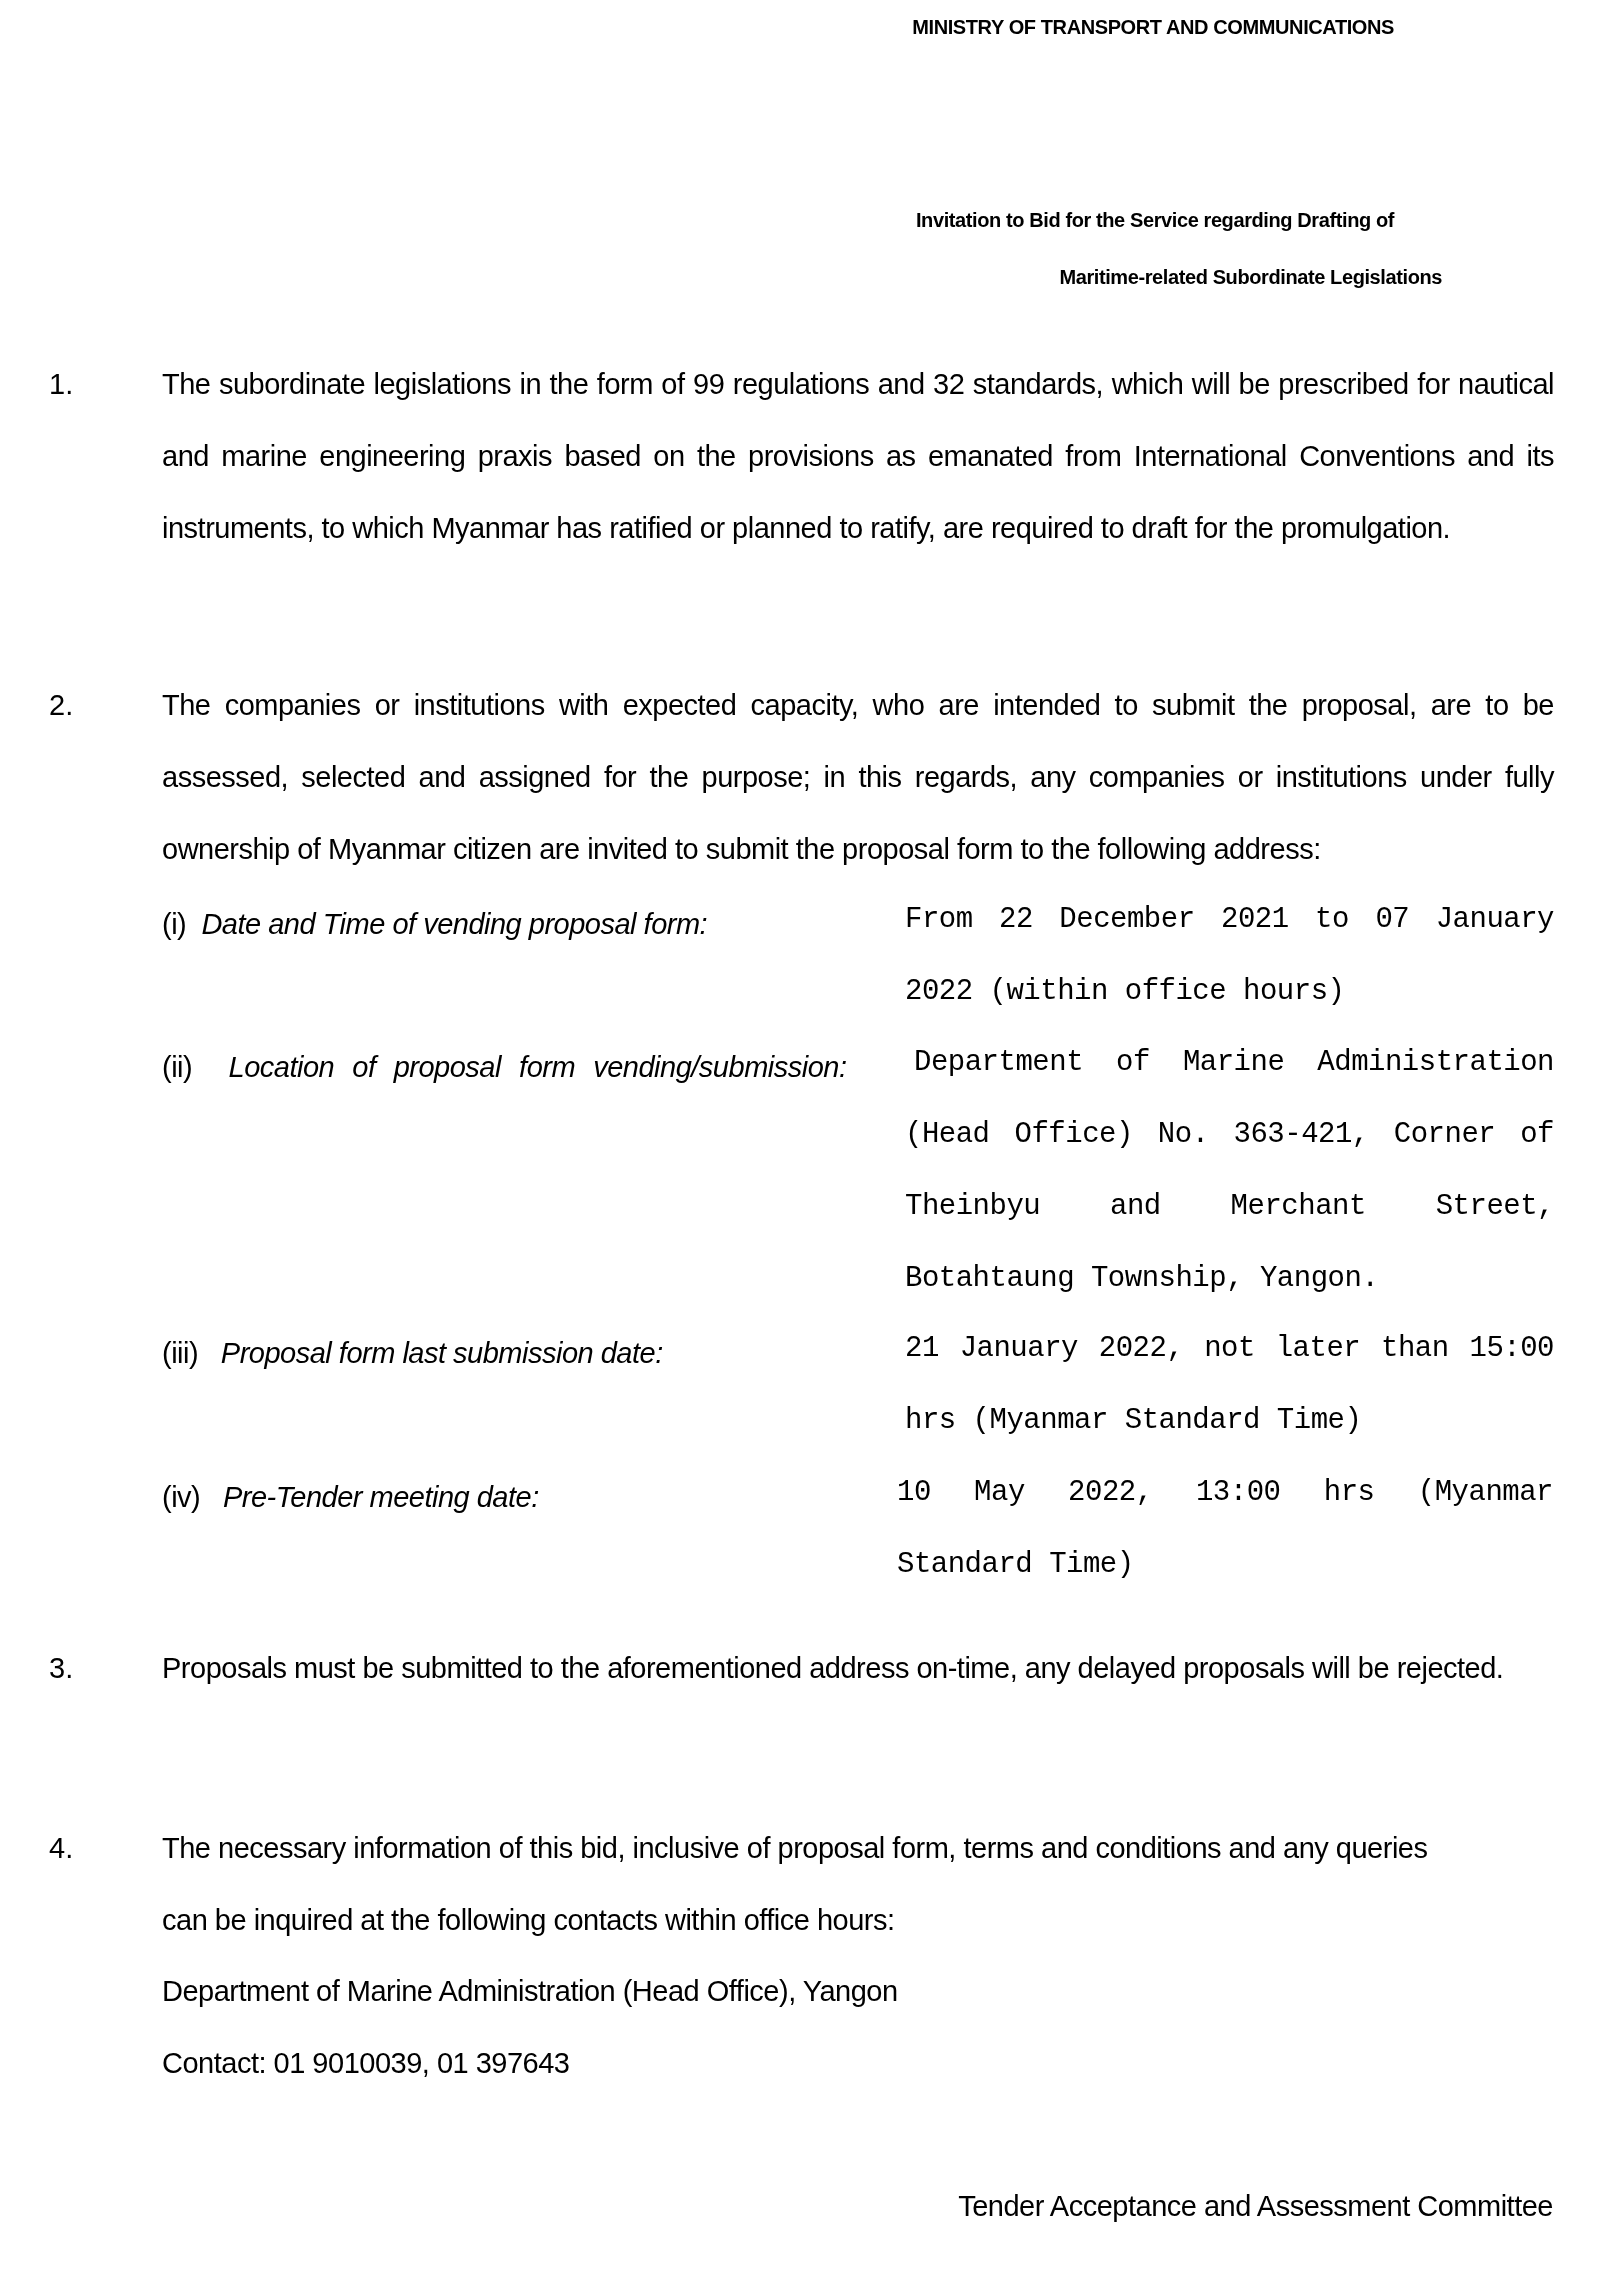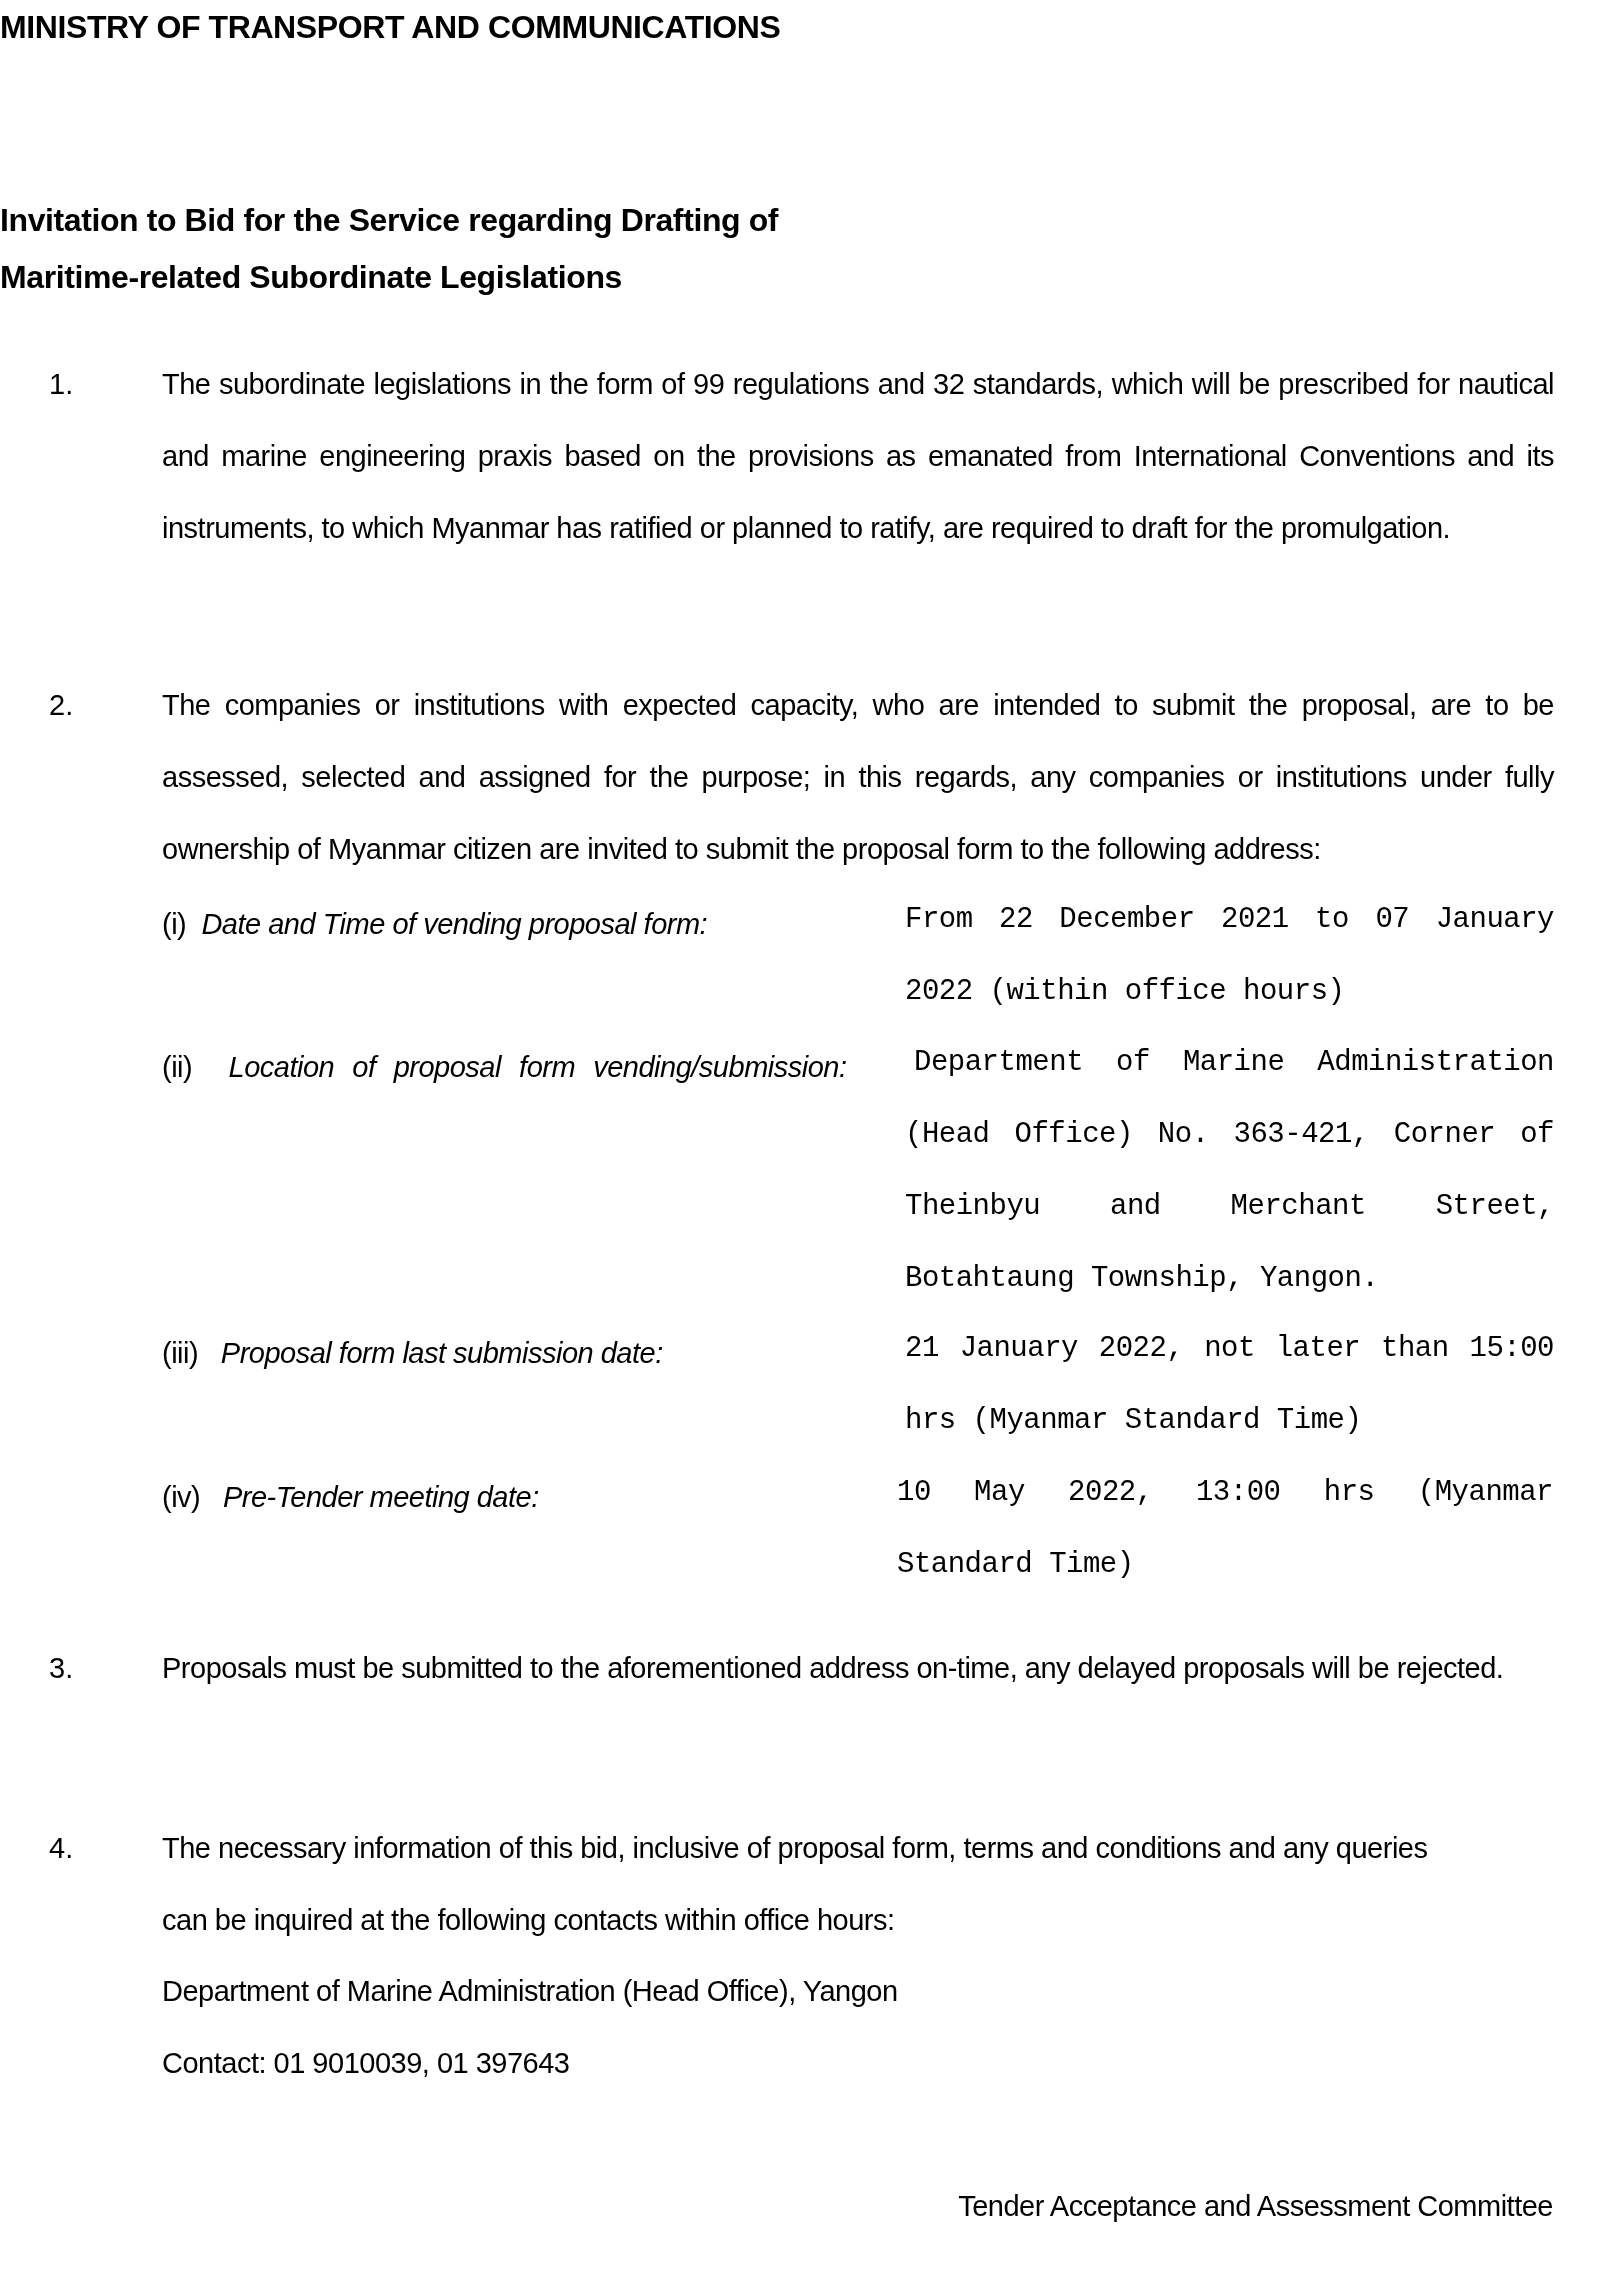--- a/index.html
+++ b/index.html
@@ -17,23 +17,23 @@
       font-size: 29px;
     }
     .page {
       position: absolute;
       left: 0; top: 0;
       width: 1622px; height: 2284px;
     }
     .hdr {
       position: absolute;
       left: 0; width: 1394px;
-      text-align: left;
+      text-align: right;
       font-weight: bold;
-      font-size: 32px;
+      font-size: 20px;
       line-height: 36px;
       letter-spacing: -0.4px;
     }
     .para {
       position: absolute;
       left: 49px;
       width: 1505px;
     }
     .para .num {
       position: absolute;
@@ -90,21 +90,21 @@
       letter-spacing: -0.5px;
     }
   </style>
 </head>
 <body>
 
 <div class="page">
 
   <div class="hdr" style="top:9px;">MINISTRY OF TRANSPORT AND COMMUNICATIONS</div>
   <div class="hdr" style="top:202px;">Invitation to Bid for the Service regarding Drafting of</div>
-  <div class="hdr" style="top:259px;">Maritime-related Subordinate Legislations</div>
+  <div class="hdr" style="top:259px;padding-left:48px;">Maritime-related Subordinate Legislations</div>
 
   <div class="para" style="top:348px;">
     <span class="num">1.</span>
     <div class="body">The subordinate legislations in the form of 99 regulations and 32 standards, which will be prescribed for nautical and marine engineering praxis based on the provisions as emanated from International Conventions and its instruments, to which Myanmar has ratified or planned to ratify, are required to draft for the promulgation.</div>
   </div>
 
   <div class="para" style="top:669px;">
     <span class="num">2.</span>
     <div class="body">The companies or institutions with expected capacity, who are intended to submit the proposal, are to be assessed, selected and assigned for the purpose; in this regards, any companies or institutions under fully ownership of Myanmar citizen are invited to submit the proposal form to the following address:</div>
   </div>

